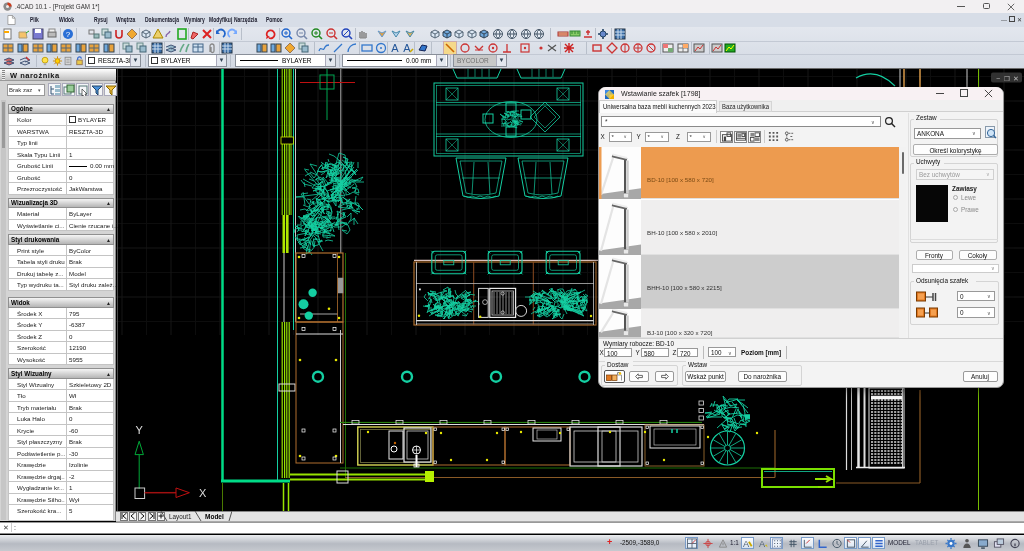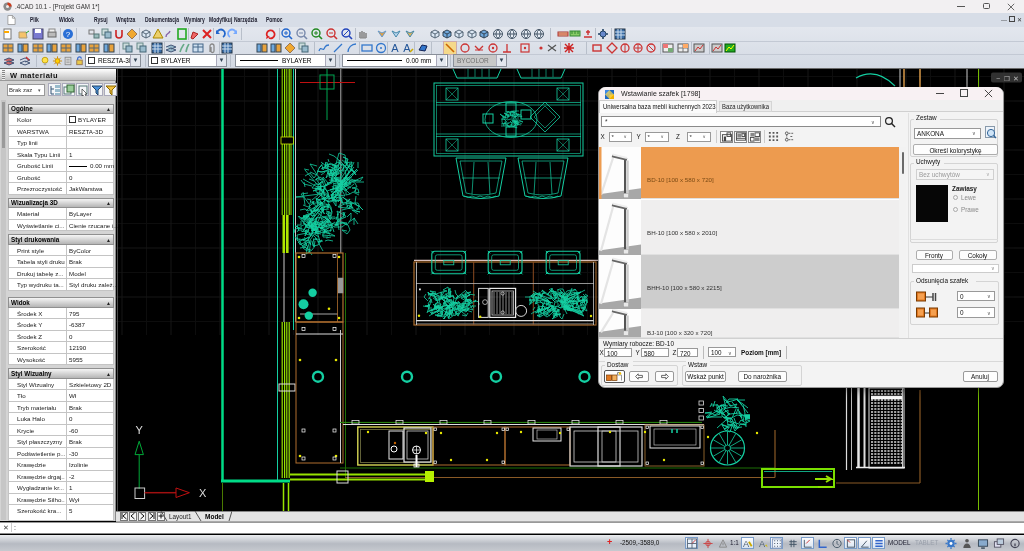--- a/index.html
+++ b/index.html
@@ -750,21 +750,21 @@
     <path d="M60 419L73.4 423.7L60 428.5Z" stroke="#c01010" fill="none"></path>
     <text x="82.9" y="427.6" font-size="11" fill="#ddd" font-family="Liberation Sans">X</text>
     <rect x="875" y="3.5" width="31" height="10" rx="2" fill="#3a3a3a" opacity="0.85"></rect>
     <text x="880" y="11.5" font-size="7" fill="#bbb" font-family="Liberation Sans">−</text>
     <text x="888" y="11.5" font-size="6.5" fill="#bbb" font-family="Liberation Sans">❐</text>
     <text x="897" y="11.5" font-size="7" fill="#bbb" font-family="Liberation Sans">✕</text>
   </svg>
 <div style="position:absolute;left:0;top:69px;width:116px;height:452px;background:#d4d4d4;border-right:1px solid #8a8a8a"></div>
 <div style="position:absolute;left:0;top:69px;width:116px;height:12px;background:linear-gradient(#ffffff,#c0c0c0);border-bottom:1px solid #999"></div>
 <div style="position:absolute;left:2px;top:70px;width:3px;height:10px;background:repeating-linear-gradient(#888 0 1px,#eee 1px 2px)"></div>
-<div style="position:absolute;left:10px;top:70.5px;font-size:7.5px;font-weight:bold;letter-spacing:0.5px;color:#111">W materiału</div>
+<div style="position:absolute;left:10px;top:70.5px;font-size:7.5px;font-weight:bold;letter-spacing:0.5px;color:#111">W narożnika</div>
 <div style="position:absolute;left:7px;top:84px;width:38px;height:12px;background:#fff;border:1px solid #999"></div>
 <div style="position:absolute;left:9px;top:86.5px;font-size:6px;color:#333">Brak zaz</div>
 <div style="position:absolute;left:38px;top:87px;font-size:5px;color:#555">▾</div>
 <div style="position:absolute;left:48px;top:83px;width:13px;height:13px;background:#f4f6f8;border:1px solid #aab"></div>
 <svg style="position:absolute;left:48.5px;top:83.5px" width="12" height="12" viewBox="0 0 12 12">
     <path d="M2 2v8h3M2 5h3" stroke="#357" fill="none"></path>
     <rect x="6" y="1" width="5" height="3" fill="#9bc"></rect>
     <rect x="6" y="5" width="5" height="3" fill="#9bc"></rect>
     <rect x="6" y="9" width="5" height="2" fill="#9bc"></rect>
   </svg>

